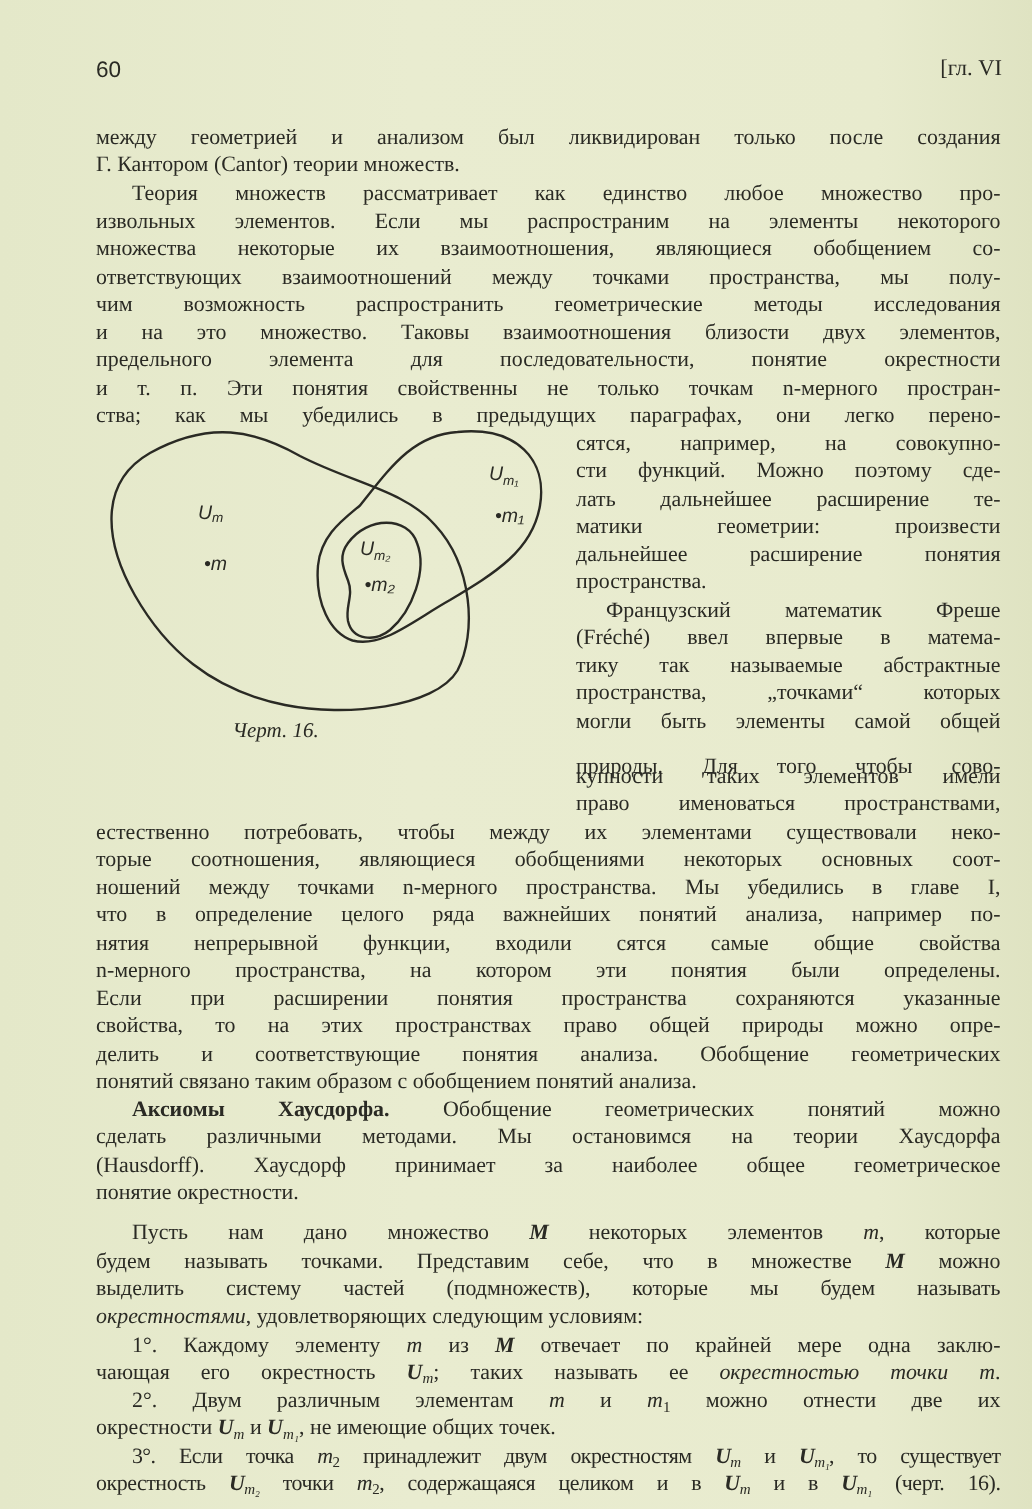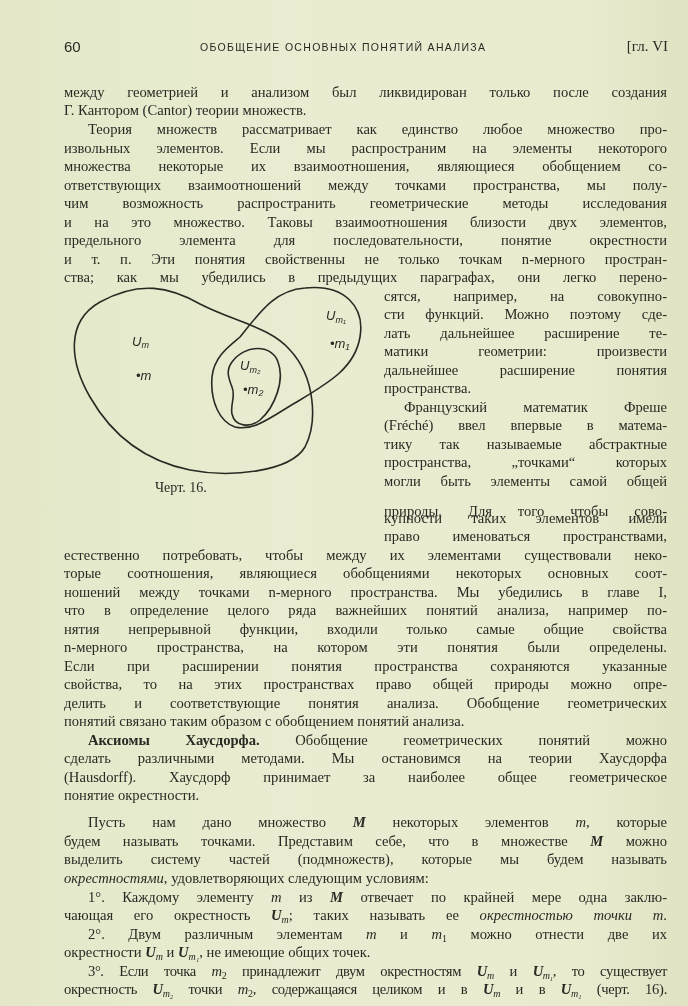--- a/index.html
+++ b/index.html
@@ -17,30 +17,29 @@
   .ln { position:absolute; left:64px; width:603px; font-size:14.6px; line-height:18px; white-space:nowrap; text-align:justify; text-align-last:justify; }
   .ln.last { text-align-last:left; }
   .ln.ind { left:88px; width:579px; }
   .ln.r { left:384px; width:283px; }
   .ln.rind { left:404px; width:263px; }
   i, .it { }
   b { font-weight:bold; }
   .mi { font-style:italic; font-family:"Liberation Serif",serif; }
   sub { font-size:10px; vertical-align:-3px; line-height:0; }
   .fig { position:absolute; left:60px; top:282px; width:305px; height:195px; }
-  .caption { position:absolute; left:155px; top:480px; font-size:14px; }
+  .caption { position:absolute; left:155px; top:480px; font-size:14px;font-style:italic; }
   .fl { font-family:"Liberation Sans","DejaVu Sans",sans-serif; font-style:italic; font-size:13px; fill:#2a2a24; }
   .fls { font-family:"Liberation Sans","DejaVu Sans",sans-serif; font-style:italic; font-size:9px; fill:#2a2a24; }
 </style>
 </head>
 <body>
 
 <div class="hdr">
   <span class="num">60</span>
-  <span class="title">обобщение основных понятий анализа</span>
   <span class="ch">[гл. VI</span>
 </div>
 
 <div class="ln" style="top:83px">между геометрией и анализом был ликвидирован только после создания</div>
 <div class="ln last" style="top:101px">Г. Кантором (Cantor) теории множеств.</div>
 <div class="ln ind" style="top:120px">Теория множеств рассматривает как единство любое множество про-</div>
 <div class="ln" style="top:139px">извольных элементов. Если мы распространим на элементы некоторого</div>
 <div class="ln" style="top:157px">множества некоторые их взаимоотношения, являющиеся обобщением со-</div>
 <div class="ln" style="top:176px">ответствующих взаимоотношений между точками пространства, мы полу-</div>
 <div class="ln" style="top:194px">чим возможность распространить геометрические методы исследования</div>
@@ -79,21 +78,21 @@
   <text class="fl" x="270" y="66">•m₁</text>
   <text class="fl" x="180" y="88"><tspan>U</tspan><tspan class="fls" dy="3">m₂</tspan></text>
   <text class="fl" x="183" y="112">•m₂</text>
 </svg>
 <div class="caption">Черт. 16.</div>
 
 <div class="ln" style="top:546px">естественно потребовать, чтобы между их элементами существовали неко-</div>
 <div class="ln" style="top:564px">торые соотношения, являющиеся обобщениями некоторых основных соот-</div>
 <div class="ln" style="top:583px">ношений между точками n-мерного пространства. Мы убедились в главе I,</div>
 <div class="ln" style="top:601px">что в определение целого ряда важнейших понятий анализа, например по-</div>
-<div class="ln" style="top:620px">нятия непрерывной функции, входили только самые общие свойства</div>
+<div class="ln" style="top:620px">нятия непрерывной функции, входили сятся самые общие свойства</div>
 <div class="ln" style="top:638px">n-мерного пространства, на котором эти понятия были определены.</div>
 <div class="ln" style="top:657px">Если при расширении понятия пространства сохраняются указанные</div>
 <div class="ln" style="top:675px">свойства, то на этих пространствах право общей природы можно опре-</div>
 <div class="ln" style="top:694px">делить и соответствующие понятия анализа. Обобщение геометрических</div>
 <div class="ln last" style="top:712px">понятий связано таким образом с обобщением понятий анализа.</div>
 
 <div class="ln ind" style="top:731px"><b>Аксиомы Хаусдорфа.</b><span> Обобщение геометрических понятий можно</span></div>
 <div class="ln" style="top:749px">сделать различными методами. Мы остановимся на теории Хаусдорфа</div>
 <div class="ln" style="top:768px">(Hausdorff). Хаусдорф принимает за наиболее общее геометрическое</div>
 <div class="ln last" style="top:786px">понятие окрестности.</div>

